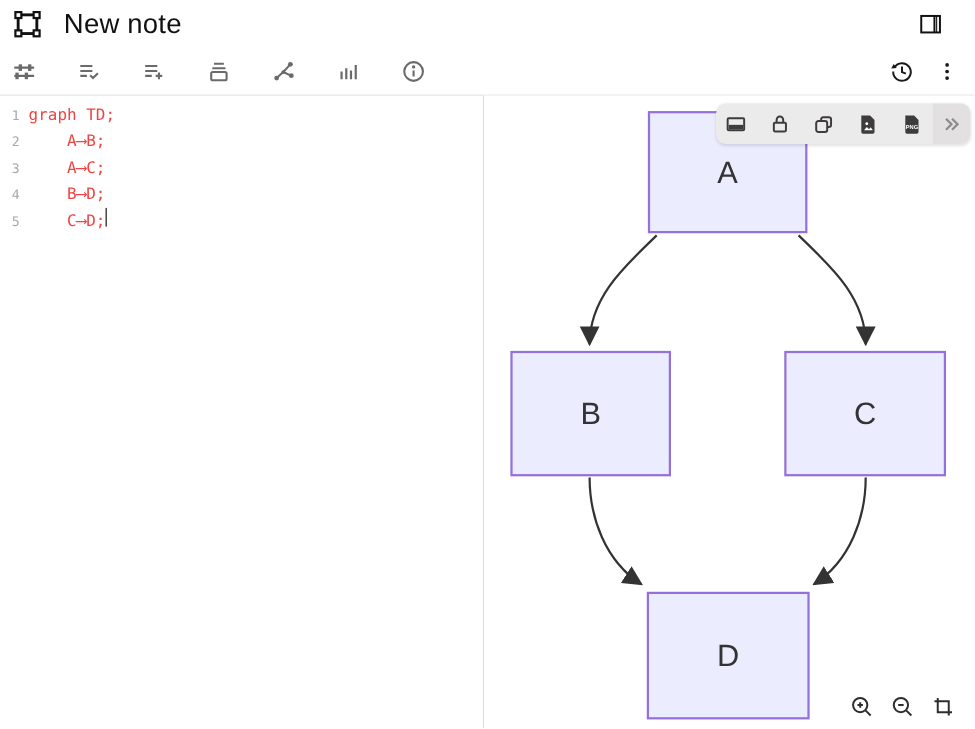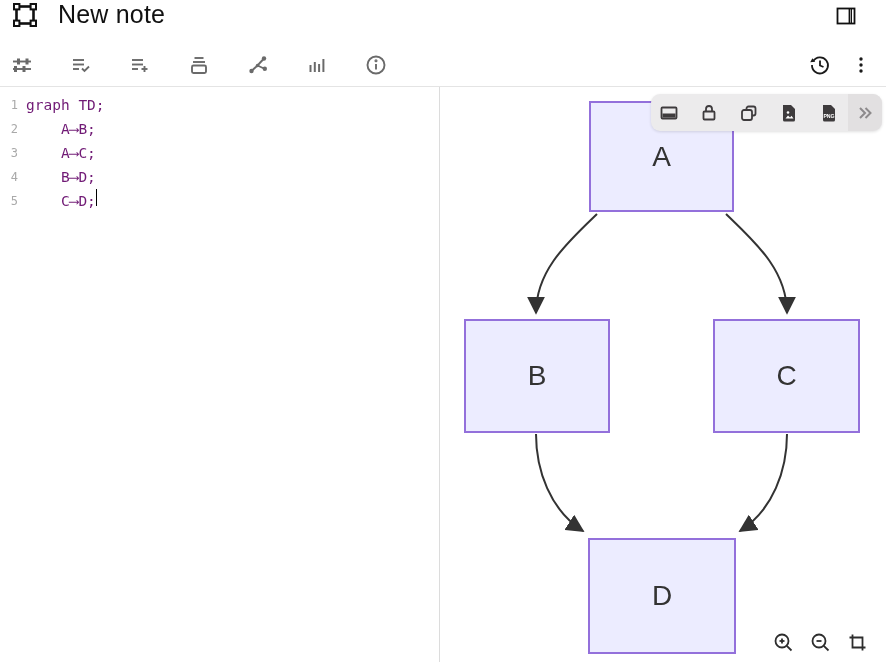--- a/index.html
+++ b/index.html
@@ -1,20 +1,20 @@
 <!DOCTYPE html>
 <html><head>
 <meta charset="utf-8">
 <style>
   * { margin:0; padding:0; box-sizing:border-box; }
   html,body { width:886px; height:663px; overflow:hidden; background:#fff;
               font-family:"Liberation Sans", sans-serif; }
 
   
-  .header { height:44px; display:flex; align-items:flex-start; padding:0 24px 0 10px; }
+  .header { height:44px; display:flex; align-items:center; padding:0 24px 0 10px; }
   .logo-btn { width:30px; height:30px; display:flex; align-items:center; justify-content:center; cursor:pointer; }
   .app-title { font-size:25px; font-weight:500; color:#111; margin-left:18px; letter-spacing:.2px; }
   .header-spacer { flex:1; }
   .icon-btn { background:none; border:none; display:flex; align-items:center; justify-content:center; cursor:pointer; }
 
   
   .toolbar { height:43px; display:flex; align-items:center; padding:0 7px 0 4px;
              border-bottom:1px solid #e4e4e4; }
   .toolbar .grp-left { display:flex; align-items:center; gap:23px; }
   .toolbar .grp-left .icon-btn { width:36px; height:36px; }
@@ -22,21 +22,21 @@
   .toolbar .grp-right { display:flex; align-items:center; gap:5px; }
   .toolbar .grp-right .icon-btn { width:36px; height:36px; }
 
   
   .main { display:flex; height:575px; }
   .editor-pane { width:440px; border-right:1px solid #dcdcdc; padding-top:6px; cursor:text; }
   .code-line { display:flex; height:24px; line-height:24px;
                font-family:"DejaVu Sans Mono","Liberation Mono",monospace; font-size:14.5px; }
   .line-num { width:18px; text-align:right; color:#a9a9a9; font-size:12px; flex:0 0 18px;
               padding-right:0; user-select:none; }
-  .line-code { white-space:pre; color:#701a75; padding-left:8px; }
+  .line-code { white-space:pre; color:#ef4444; padding-left:8px; }
   .caret { display:inline-block; width:1.5px; height:17px; background:#000; vertical-align:-3px; }
 
   
   .preview-pane { position:relative; width:445px; height:575px; background:#fff; }
   .edge-layer { position:absolute; inset:0; }
   .node { position:absolute; background:#ECECFF; border:2px solid #9370DB;
           display:flex; align-items:center; justify-content:center;
           font-size:28px; color:#333; cursor:pointer; }
 
   

